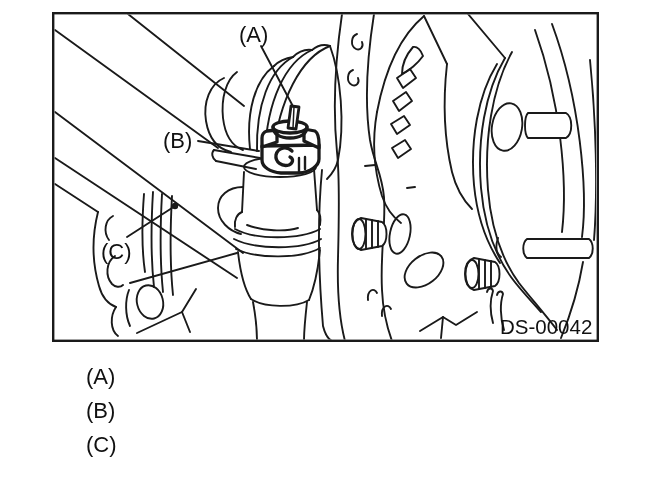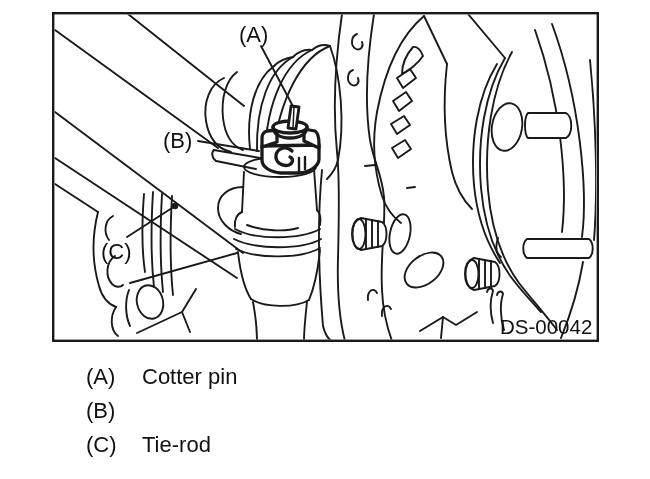--- a/index.html
+++ b/index.html
@@ -173,24 +173,22 @@
 
   <text x="239" y="42" font-size="22" fill="#111111">(A)</text>
   <text x="163" y="148" font-size="22" fill="#111111">(B)</text>
   <text x="101" y="259" font-size="22" fill="#111111">(C)</text>
   <text x="500" y="334" font-size="20.5" fill="#111111">DS-00042</text>
 </svg>
 
 <div class="legend">
   <div class="legend-row">
     <span class="legend-key">(A)</span>
-    <span class="legend-label">Cotter pin</span>
   </div>
   <div class="legend-row">
     <span class="legend-key">(B)</span>
   </div>
   <div class="legend-row">
     <span class="legend-key">(C)</span>
-    <span class="legend-label">Tie-rod</span>
   </div>
 </div>
 
 </div>
 
 </body></html>

